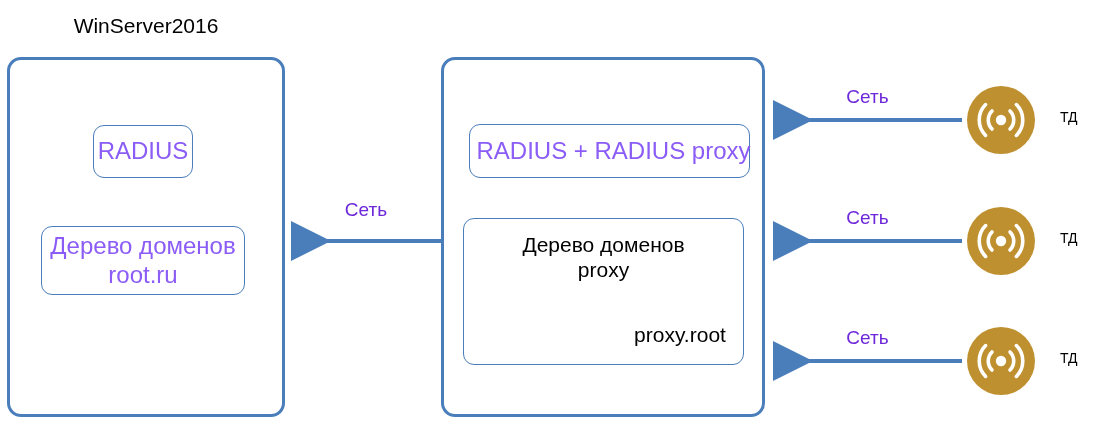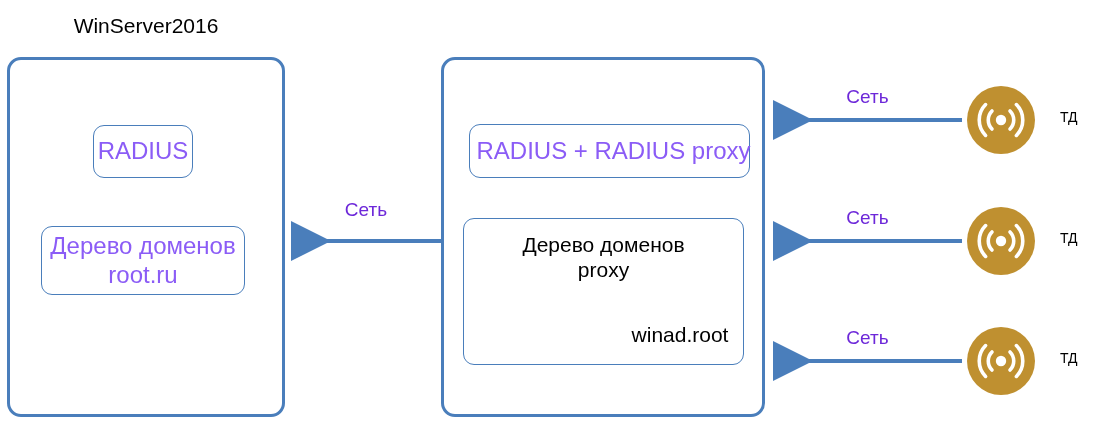--- a/index.html
+++ b/index.html
@@ -151,21 +151,21 @@
 
   <div class="inner-box" style="left:469px; top:124px; width:281px; height:54px;padding-left:8px;">
     <span class="inner-label">RADIUS + RADIUS proxy</span>
   </div>
 
   <div class="tree-box" style="left:463px; top:218px; width:281px; height:147px;">
     <div class="tree-head">
       <span>Дерево доменов</span><br>
       <span>proxy</span>
     </div>
-    <div class="tree-leaf" style="left:157px; top:105px; width:118px; text-align:center;">winad.root</div>
+    <div class="tree-leaf" style="left:157px; top:105px; width:118px; text-align:center;">proxy.root</div>
   </div>
 
   <div class="net-label" style="left:291px; top:200px; width:150px; text-align:center;">Сеть</div>
 
   <div class="net-label" style="left:773px; top:87px; width:189px; text-align:center;">Сеть</div>
   <div class="net-label" style="left:773px; top:208px; width:189px; text-align:center;">Сеть</div>
   <div class="net-label" style="left:773px; top:328px; width:189px; text-align:center;">Сеть</div>
 
   <div class="ap-icon" style="left:967px; top:86px;">
     <svg viewBox="0 0 68 68" xmlns="http://www.w3.org/2000/svg">

